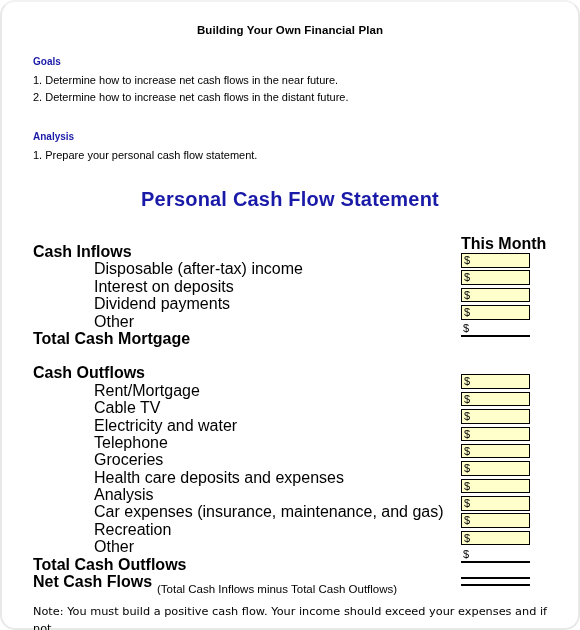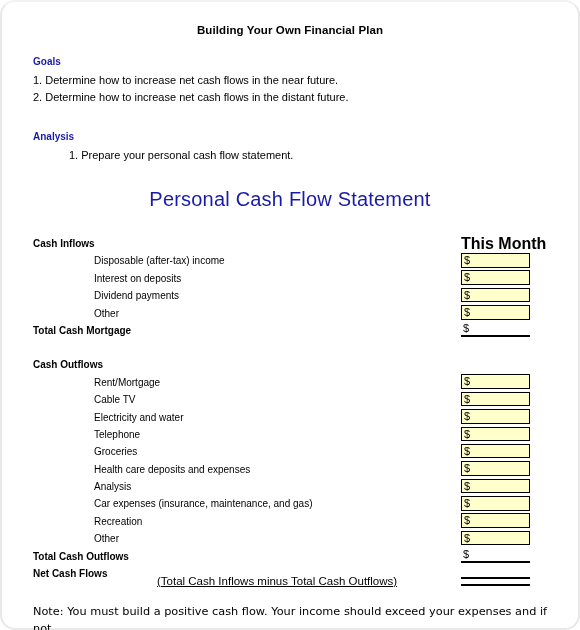--- a/index.html
+++ b/index.html
@@ -53,61 +53,60 @@
   }
 
   .block {
     margin-left: 31px;
   }
 
   #goals-head { margin-top: 20px; }
   #goals-list { margin-top: 7px; }
   #goals-list .plain-line + .plain-line { margin-top: 5px; }
   #analysis-head { margin-top: 28px; }
-  #analysis-list { margin-top: 7px; margin-left: 36px; }
+  #analysis-list { margin-top: 7px; }
 
   
   .stmt-title {
     text-align: center;
     color: #1a1aa8;
-    font-weight: normal;
+    font-weight: bold;
     font-size: 20px;
     margin: 27px 0 0 0;
     letter-spacing: 0.2px;
   }
 
   
   .stmt {
     position: relative;
     margin: 24px 0 0 0;
   }
 
   .row {
     position: relative;
     height: 17.4px;
   }
   .row-label {
     position: absolute;
     left: 31px;
-    top: 0;
-    font-size: 10px;
+    top: 8px;
+    font-size: 16px;
     white-space: nowrap;
     line-height: 17.4px;
   }
   .row-label.indent { left: 92px; }
   .row-label.bold { font-weight: bold; }
 
   .row-note {
     position: absolute;
     left: 155px;
-    top: 8px;
+    top: 16px;
     font-size: 11.5px;
     line-height: 17.4px;
     white-space: nowrap;
-    text-decoration: underline;
   }
 
   .col-head {
     position: absolute;
     left: 459px;
     top: 0;
     font-size: 16px;
     font-weight: bold;
     line-height: 17.4px;
     white-space: nowrap;

